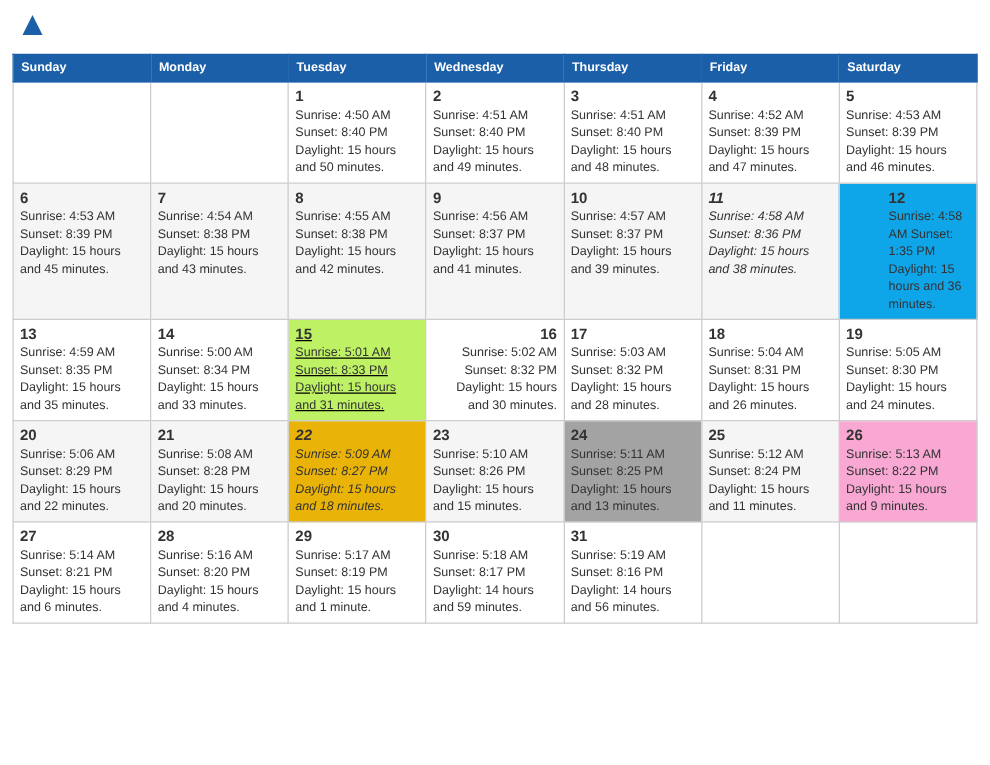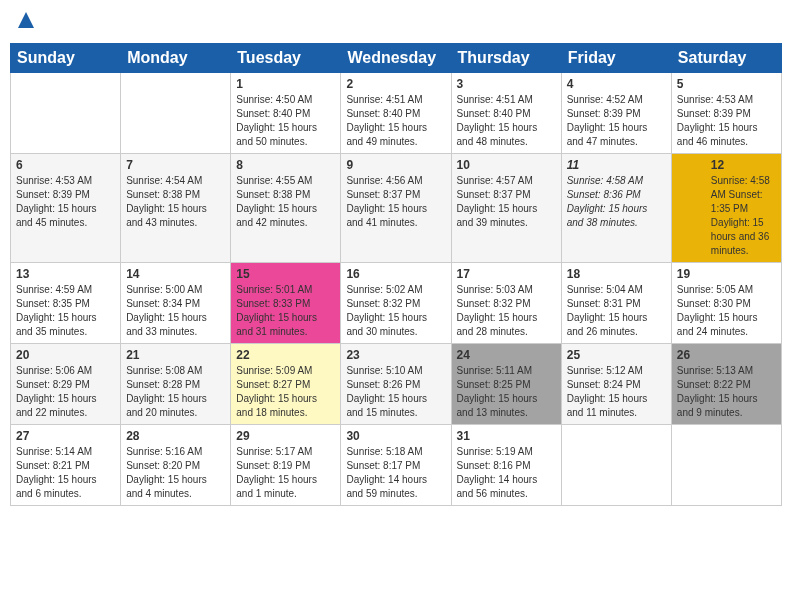--- a/index.html
+++ b/index.html
@@ -50,21 +50,21 @@
       color: #333;
     }
     .calendar {
       width: 100%;
       border-collapse: collapse;
       border: 1px solid #ccc;
     }
     .calendar th {
       background-color: #1a5fa8;
       color: #fff;
-      font-size: 16px;
+      font-size: 10px;
       font-weight: bold;
       text-align: left;
       padding: 5px 6px;
       border: 1px solid #1a5fa8;
     }
     .calendar td {
       width: calc(100% / 7);
       vertical-align: top;
       border: 1px solid #ccc;
       padding: 4px 5px;
@@ -192,47 +192,47 @@
           <div class="day-info">Sunrise: 4:57 AM
 Sunset: 8:37 PM
 Daylight: 15 hours and 39 minutes.</div>
         </td>
         <td style="background-color: rgb(245, 245, 245); font-style: italic;">
           <span class="day-num">11</span>
           <div class="day-info">Sunrise: 4:58 AM
 Sunset: 8:36 PM
 Daylight: 15 hours and 38 minutes.</div>
         </td>
-        <td style="background-color: #eab308; padding-left: 39px;">
+        <td style="background-color: #0ea5e9; padding-left: 39px;">
           <span class="day-num">12</span>
           <div class="day-info">Sunrise: 4:58 AM
 Sunset: 1:35 PM
 Daylight: 15 hours and 36 minutes.</div>
         </td>
       </tr>
       <tr>
         <td style="background-color: rgb(255, 255, 255);">
           <span class="day-num">13</span>
           <div class="day-info">Sunrise: 4:59 AM
 Sunset: 8:35 PM
 Daylight: 15 hours and 35 minutes.</div>
         </td>
         <td style="background-color: rgb(255, 255, 255);">
           <span class="day-num">14</span>
           <div class="day-info">Sunrise: 5:00 AM
 Sunset: 8:34 PM
 Daylight: 15 hours and 33 minutes.</div>
         </td>
-        <td style="background-color: #ec4899;">
+        <td style="background-color: #bef264; text-decoration: underline;">
           <span class="day-num">15</span>
           <div class="day-info">Sunrise: 5:01 AM
 Sunset: 8:33 PM
 Daylight: 15 hours and 31 minutes.</div>
         </td>
-        <td style="background-color: rgb(255, 255, 255);">
+        <td style="background-color: rgb(255, 255, 255); text-align: right;">
           <span class="day-num">16</span>
           <div class="day-info">Sunrise: 5:02 AM
 Sunset: 8:32 PM
 Daylight: 15 hours and 30 minutes.</div>
         </td>
         <td style="background-color: rgb(255, 255, 255);">
           <span class="day-num">17</span>
           <div class="day-info">Sunrise: 5:03 AM
 Sunset: 8:32 PM
 Daylight: 15 hours and 28 minutes.</div>
@@ -256,21 +256,21 @@
           <div class="day-info">Sunrise: 5:06 AM
 Sunset: 8:29 PM
 Daylight: 15 hours and 22 minutes.</div>
         </td>
         <td style="background-color: rgb(245, 245, 245);">
           <span class="day-num">21</span>
           <div class="day-info">Sunrise: 5:08 AM
 Sunset: 8:28 PM
 Daylight: 15 hours and 20 minutes.</div>
         </td>
-        <td style="background-color: #fef9c3;">
+        <td style="background-color: #eab308; font-style: italic;">
           <span class="day-num">22</span>
           <div class="day-info">Sunrise: 5:09 AM
 Sunset: 8:27 PM
 Daylight: 15 hours and 18 minutes.</div>
         </td>
         <td style="background-color: rgb(245, 245, 245);">
           <span class="day-num">23</span>
           <div class="day-info">Sunrise: 5:10 AM
 Sunset: 8:26 PM
 Daylight: 15 hours and 15 minutes.</div>
@@ -280,21 +280,21 @@
           <div class="day-info">Sunrise: 5:11 AM
 Sunset: 8:25 PM
 Daylight: 15 hours and 13 minutes.</div>
         </td>
         <td style="background-color: rgb(245, 245, 245);">
           <span class="day-num">25</span>
           <div class="day-info">Sunrise: 5:12 AM
 Sunset: 8:24 PM
 Daylight: 15 hours and 11 minutes.</div>
         </td>
-        <td style="background-color: #a3a3a3;">
+        <td style="background-color: #f9a8d4;">
           <span class="day-num">26</span>
           <div class="day-info">Sunrise: 5:13 AM
 Sunset: 8:22 PM
 Daylight: 15 hours and 9 minutes.</div>
         </td>
       </tr>
       <tr>
         <td style="background-color: rgb(255, 255, 255);">
           <span class="day-num">27</span>
           <div class="day-info">Sunrise: 5:14 AM

